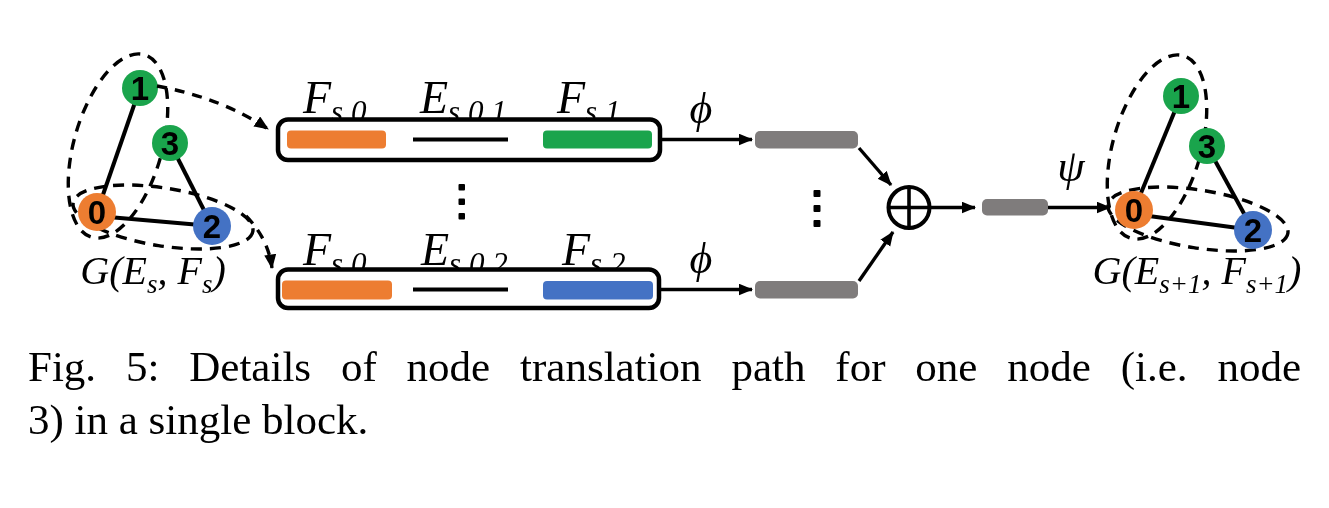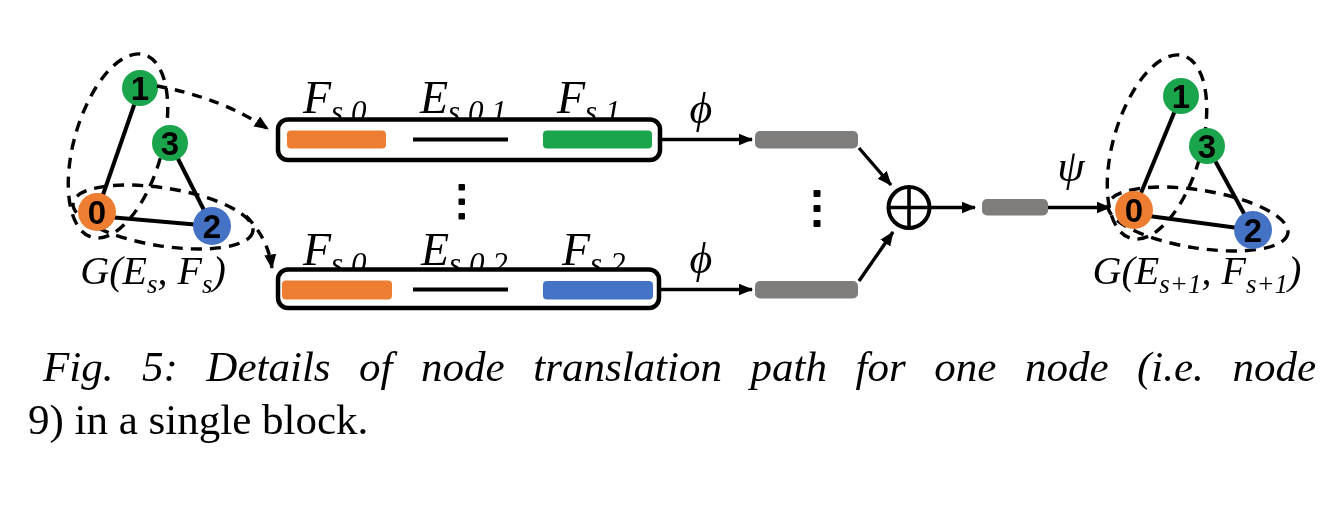--- a/index.html
+++ b/index.html
@@ -23,21 +23,21 @@
   .node-digit{font:700 33px "Liberation Sans", sans-serif;fill:#000;text-anchor:middle;}
   .mathlbl{font-style:italic;font-family:"Liberation Serif", serif;font-size:46px;fill:#000;}
   .mathlbl .sub{font-size:31px;}
   .glabel{font-style:italic;font-family:"Liberation Serif", serif;font-size:40px;fill:#000;text-anchor:middle;}
   .glabel .sub{font-size:27px;}
   .oplbl{font-style:italic;font-family:"Liberation Serif","DejaVu Serif", serif;font-size:44px;fill:#000;text-anchor:middle;}
 
   
   .caption{position:absolute;left:28px;top:340px;font-size:43px;color:#000;}
   .cap-line{line-height:53px;white-space:nowrap;}
-  .cap-line1{margin-left:15px;width:1273px;text-align:justify;text-align-last:justify;font-style:italic;}
+  .cap-line1{width:1273px;text-align:justify;text-align-last:justify;}
 </style>
 </head>
 <body>
 
 <div class="canvas">
 
 <svg width="1329" height="345" viewBox="0 0 1329 345">
   <defs>
     <marker id="ah" markerUnits="userSpaceOnUse" markerWidth="17" markerHeight="14" refX="13.5" refY="6" orient="auto">
       <path d="M0,0 L14.5,6 L0,12 Z" fill="#000"></path>
@@ -137,16 +137,16 @@
     <text class="node-digit" x="1134" y="222">0</text>
     <circle cx="1253" cy="230" r="19" fill="#4472C4"></circle>
     <text class="node-digit" x="1253" y="242">2</text>
 
     <text class="glabel" x="1197" y="284"><tspan>G(E</tspan><tspan class="sub" dy="9">s+1</tspan><tspan dy="-9">, F</tspan><tspan class="sub" dy="9">s+1</tspan><tspan dy="-9">)</tspan></text>
   </g>
 </svg>
 
 <div class="caption">
   <div class="cap-line cap-line1">Fig. 5: Details of node translation path for one node (i.e. node</div>
-  <div class="cap-line cap-line2">9) in a single block.</div>
+  <div class="cap-line cap-line2">3) in a single block.</div>
 </div>
 
 </div>
 
 </body></html>

